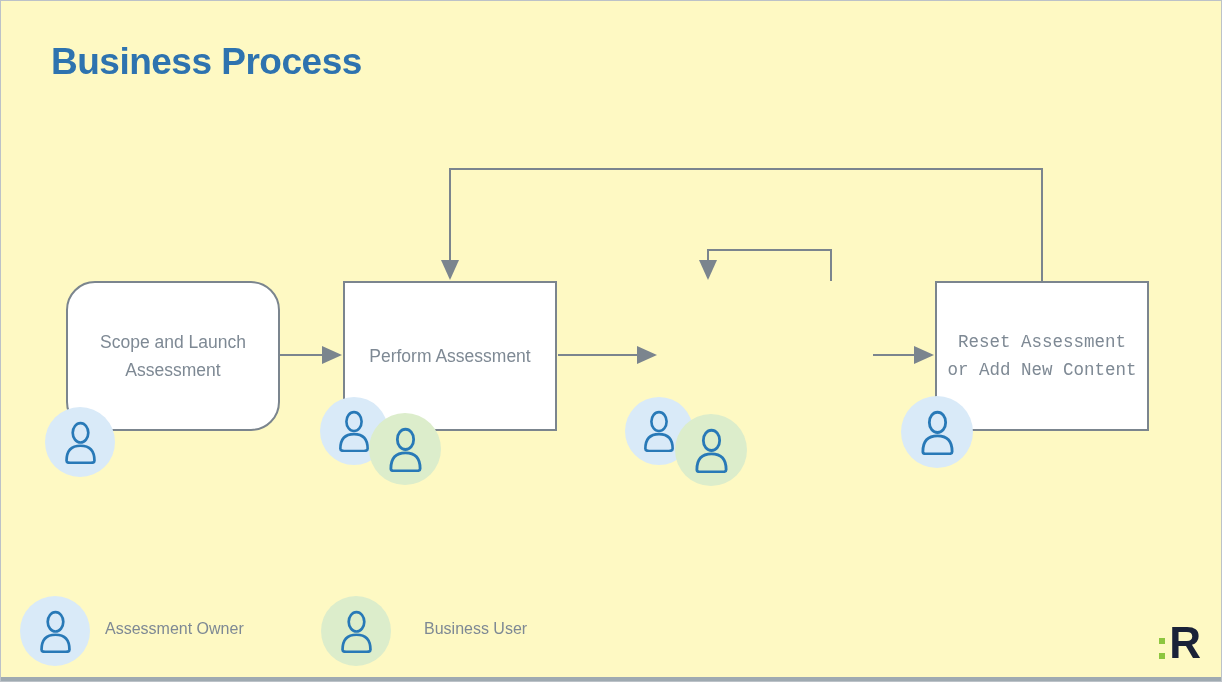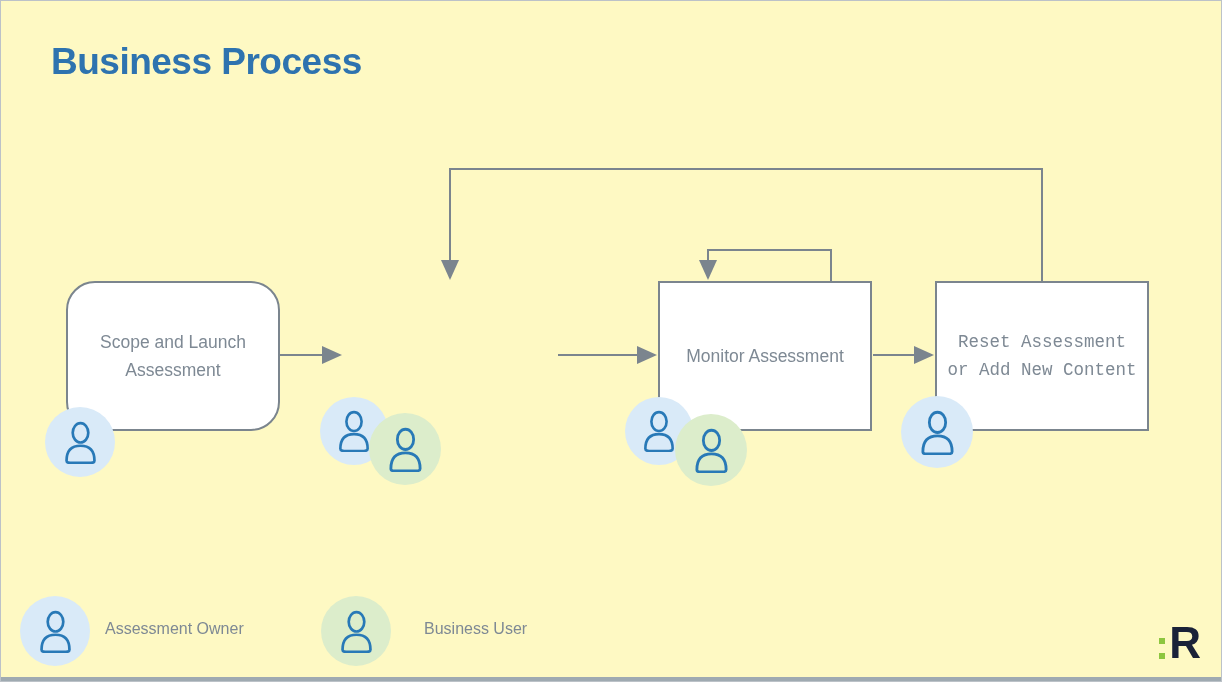--- a/index.html
+++ b/index.html
@@ -74,22 +74,22 @@
     <line x1="278" y1="354" x2="339" y2="354" marker-end="url(#arrow)"></line>
     <line x1="557" y1="354" x2="654" y2="354" marker-end="url(#arrow)"></line>
     <line x1="872" y1="354" x2="931" y2="354" marker-end="url(#arrow)"></line>
     <polyline points="1041,280 1041,168 449,168 449,277" marker-end="url(#arrow)"></polyline>
     <polyline points="830,280 830,249 707,249 707,277" marker-end="url(#arrow)"></polyline>
   </svg>
 
   <div class="step-box" style="left:65px;border-radius:29px;">
     <div class="step-label">Scope and Launch Assessment</div>
   </div>
-  <div class="step-box" style="left:657px;">
-    <div class="step-label">Monitor Assessment</div>
+  <div class="step-box" style="left:342px;">
+    <div class="step-label">Perform Assessment</div>
   </div>
   <div class="step-box" style="left:934px;font-family:Liberation Mono, monospace;">
     <div class="step-label">Reset Assessment or Add New Content</div>
   </div>
 
   <div class="badge owner" style="left:44px;top:406px;width:70px;height:70px;">
     <span>
 <svg width="43" height="43" viewBox="0 0 72 80" fill="none" stroke="#2879b7" stroke-width="5" stroke-linejoin="round" stroke-linecap="round">
   <ellipse cx="36" cy="22" rx="14.5" ry="18"></ellipse>
   <path d="M10,74 Q10,46 36,46 Q62,46 62,74 Q62,78 55,78 L17,78 Q10,78 10,74 Z"></path>

